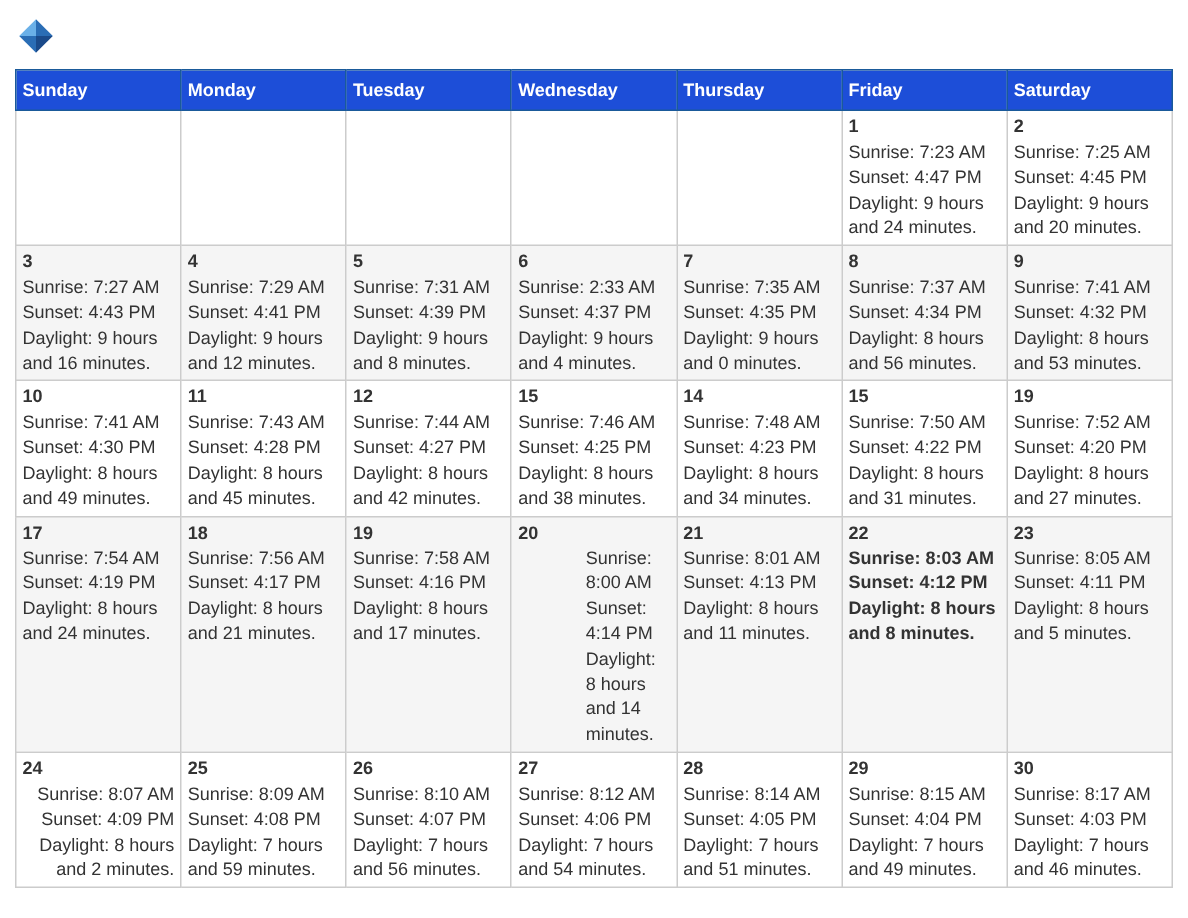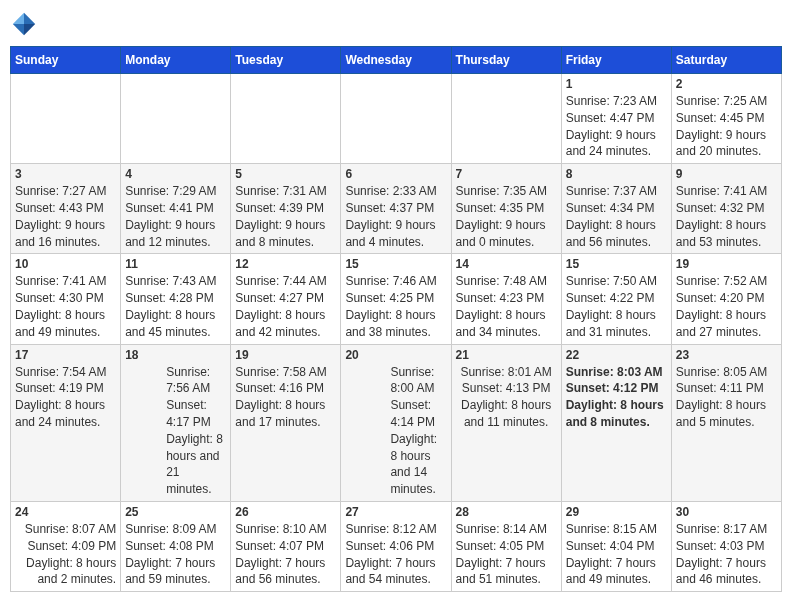--- a/index.html
+++ b/index.html
@@ -237,39 +237,39 @@
       </tr>
       <tr class="row-even">
         <td>
           <div class="day-num">17</div>
           <div class="day-info" style="white-space: pre-line;">Sunrise: 7:54 AM
 Sunset: 4:19 PM
 Daylight: 8 hours and 24 minutes.</div>
         </td>
         <td>
           <div class="day-num">18</div>
-          <div class="day-info" style="white-space: pre-line; margin-left: 41px;">Sunrise: 7:56 AM
+          <div class="day-info" style="white-space: pre-line;">Sunrise: 7:56 AM
 Sunset: 4:17 PM
 Daylight: 8 hours and 21 minutes.</div>
         </td>
         <td>
           <div class="day-num">19</div>
           <div class="day-info" style="white-space: pre-line;">Sunrise: 7:58 AM
 Sunset: 4:16 PM
 Daylight: 8 hours and 17 minutes.</div>
         </td>
         <td>
           <div class="day-num">20</div>
           <div class="day-info" style="white-space: pre-line; margin-left: 45px;">Sunrise: 8:00 AM
 Sunset: 4:14 PM
 Daylight: 8 hours and 14 minutes.</div>
         </td>
         <td>
           <div class="day-num">21</div>
-          <div class="day-info" style="white-space: pre-line; text-align: center;">Sunrise: 8:01 AM
+          <div class="day-info" style="white-space: pre-line;">Sunrise: 8:01 AM
 Sunset: 4:13 PM
 Daylight: 8 hours and 11 minutes.</div>
         </td>
         <td>
           <div class="day-num">22</div>
           <div class="day-info" style="white-space: pre-line; font-weight: bold;">Sunrise: 8:03 AM
 Sunset: 4:12 PM
 Daylight: 8 hours and 8 minutes.</div>
         </td>
         <td>

